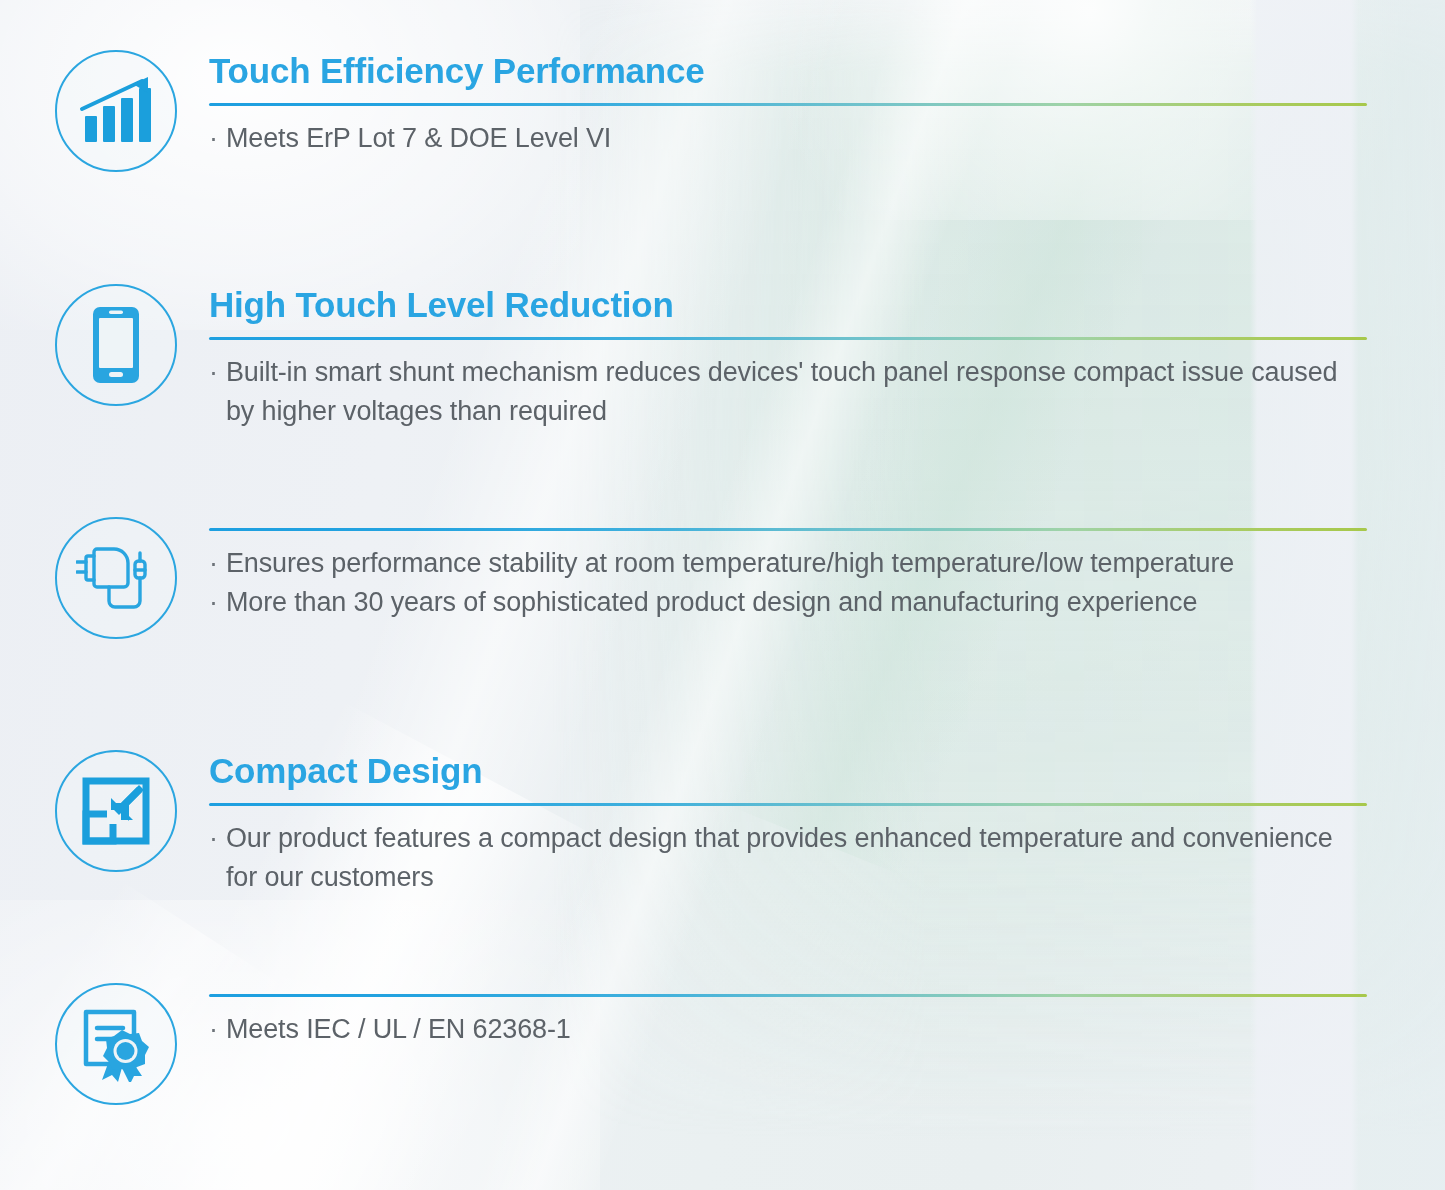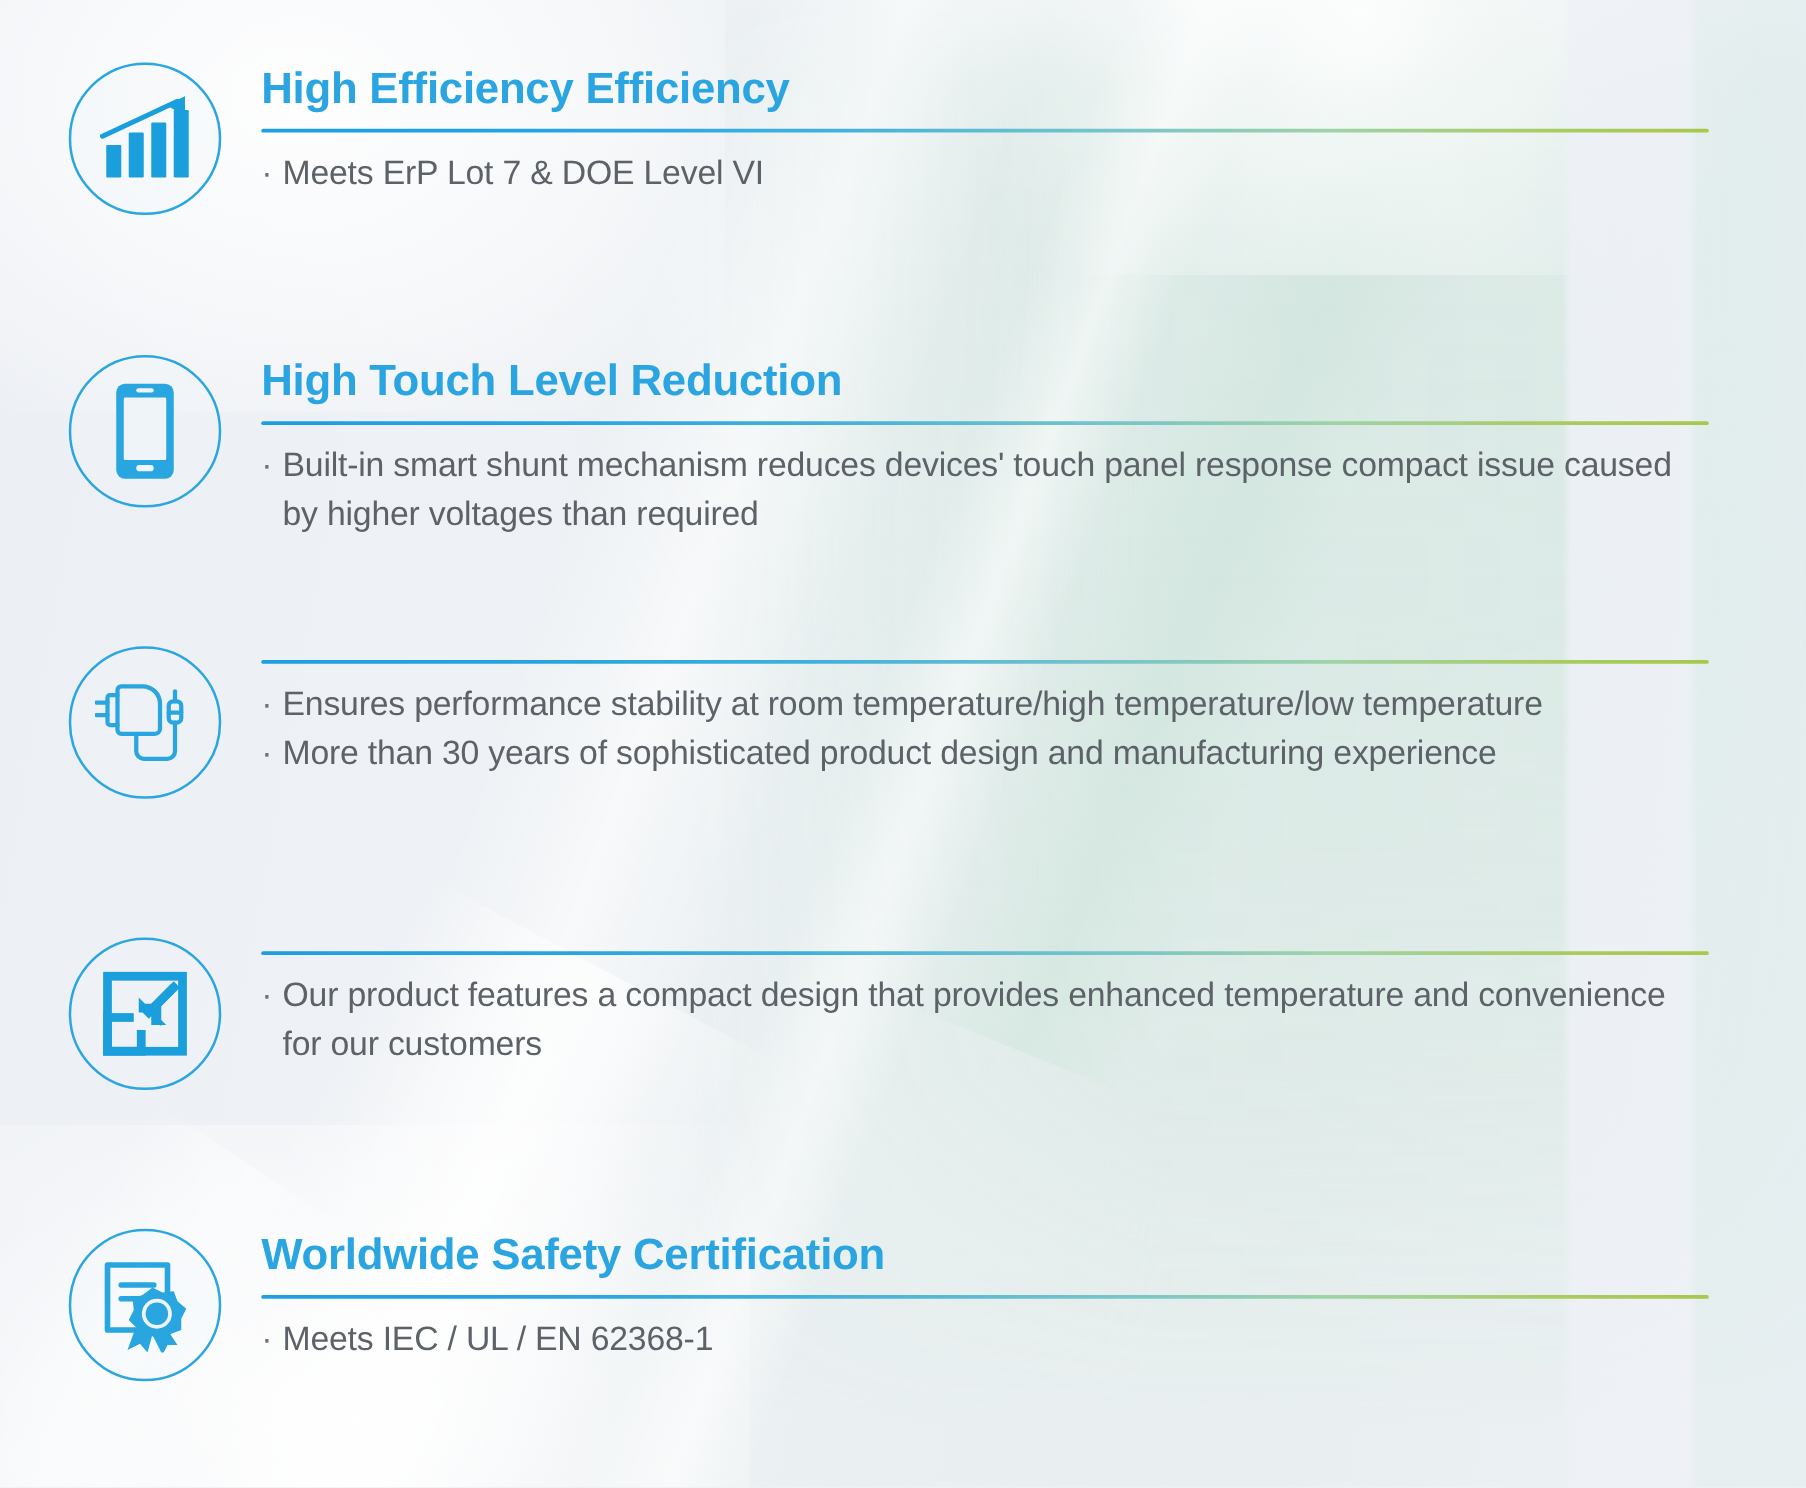--- a/index.html
+++ b/index.html
@@ -207,21 +207,21 @@
             <rect x="42" y="22" width="12" height="44" rx="1"></rect>
             <rect x="60" y="12" width="12" height="54" rx="1"></rect>
           </g>
           <g stroke="#1b9fdc" stroke-width="4" fill="none" stroke-linecap="round">
             <line x1="3" y1="33" x2="63" y2="5"></line>
           </g>
           <polygon points="69,1 69,17 54,8" fill="#1b9fdc"></polygon>
         </svg>
       </div>
       <div class="body-col">
-        <div class="feat-title">High Efficiency Efficiency</div>
+        <div class="feat-title">Touch Efficiency Performance</div>
         <div class="rule"></div>
         <div class="bullets">
           <div class="bullet">
             <span class="dot">·</span>
             <span class="txt">Meets ErP Lot 7 &amp; DOE Level VI</span>
           </div>
         </div>
       </div>
     </div>
 
@@ -293,20 +293,21 @@
           </g>
           <polygon points="30,44 30,22 52,44" fill="#1b9fdc"></polygon>
           <rect x="26" y="34" width="14" height="14" fill="#eef4f7"></rect>
           <g stroke="#1b9fdc" stroke-width="7" stroke-linecap="square">
             <line x1="56" y1="16" x2="38" y2="34"></line>
           </g>
           <polygon points="33,45 33,27 51,45" fill="#1b9fdc" transform="rotate(180 40.5 36)"></polygon>
         </svg>
       </div>
       <div class="body-col">
+        <div class="feat-title">Compact Design</div>
         <div class="rule"></div>
         <div class="bullets">
           <div class="bullet">
             <span class="dot">·</span>
             <span class="txt">Our product features a compact design that provides enhanced temperature and convenience for our customers</span>
           </div>
         </div>
       </div>
     </div>
 
@@ -325,21 +326,20 @@
           </g>
 
           <g fill="#29a5e0">
             <polygon points="42,24 50,28 59,27 62,35 69,41 65,49 65,58 57,61 50,67 42,63 33,64 29,56 23,50 27,42 26,33 34,30"></polygon>
           </g>
           <circle cx="45.5" cy="45" r="12" fill="#eef4f7"></circle>
           <circle cx="45.5" cy="45" r="9" fill="#29a5e0"></circle>
         </svg>
       </div>
       <div class="body-col">
-        <div class="feat-title">Worldwide Safety Certification</div>
         <div class="rule"></div>
         <div class="bullets">
           <div class="bullet">
             <span class="dot">·</span>
             <span class="txt">Meets IEC / UL / EN 62368-1</span>
           </div>
         </div>
       </div>
     </div>
 

